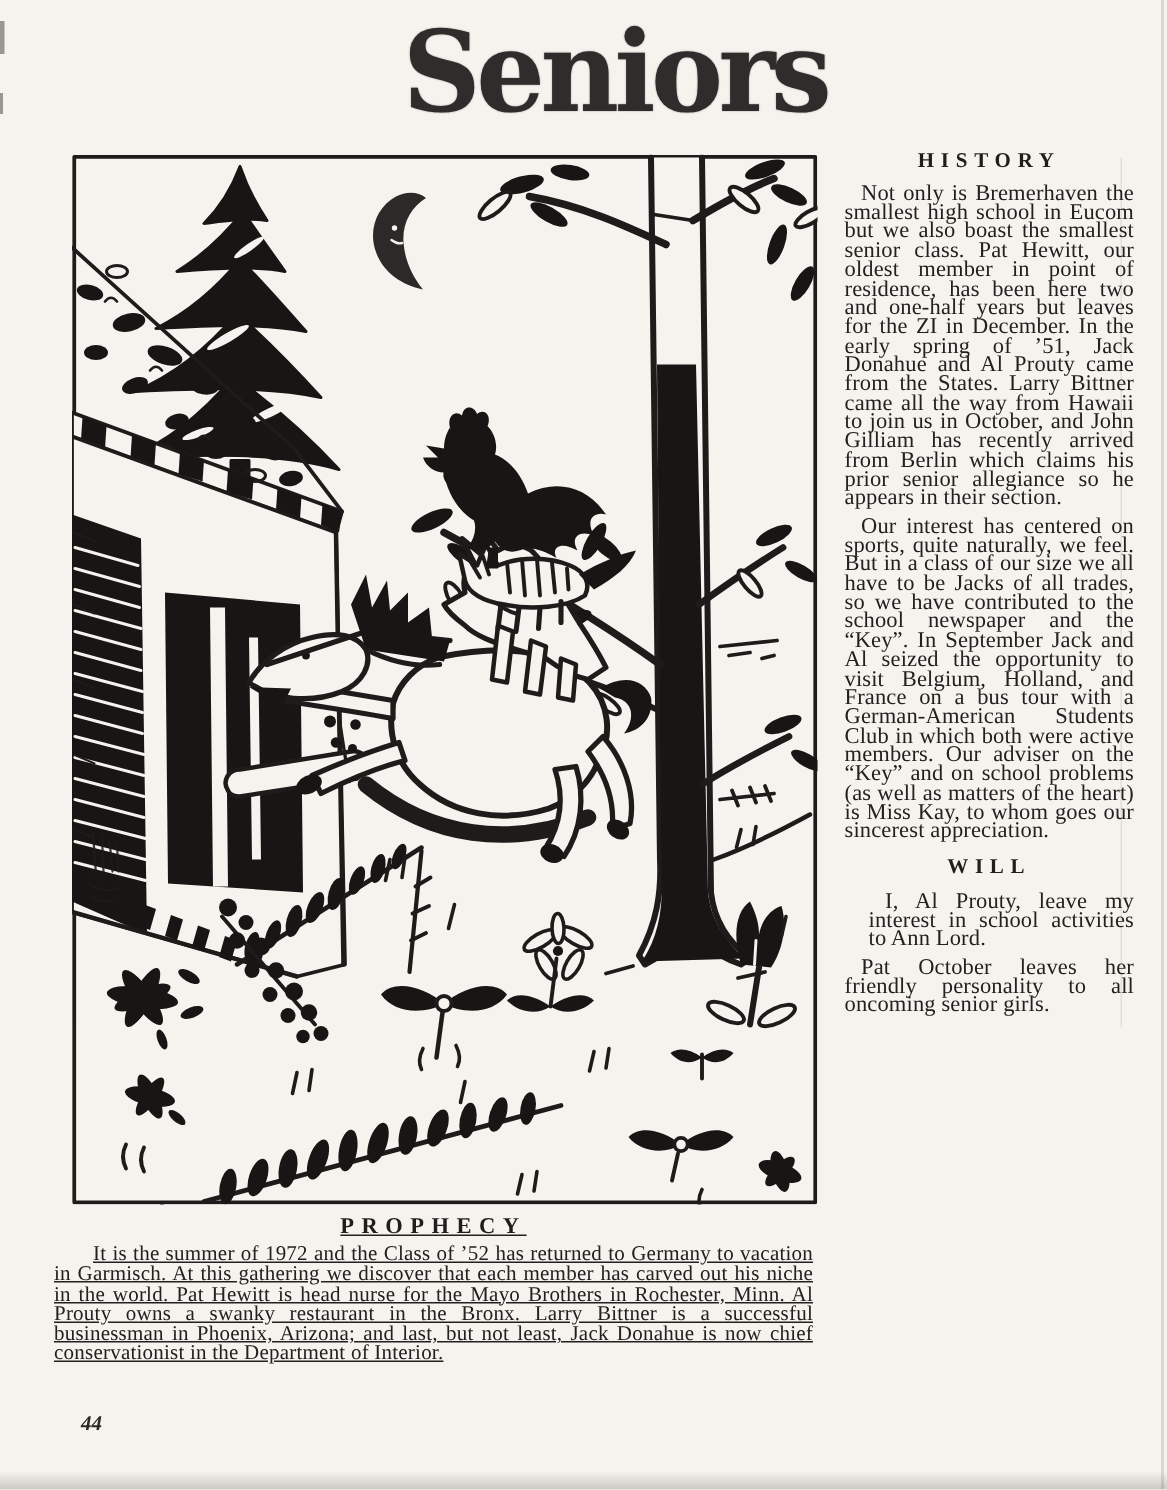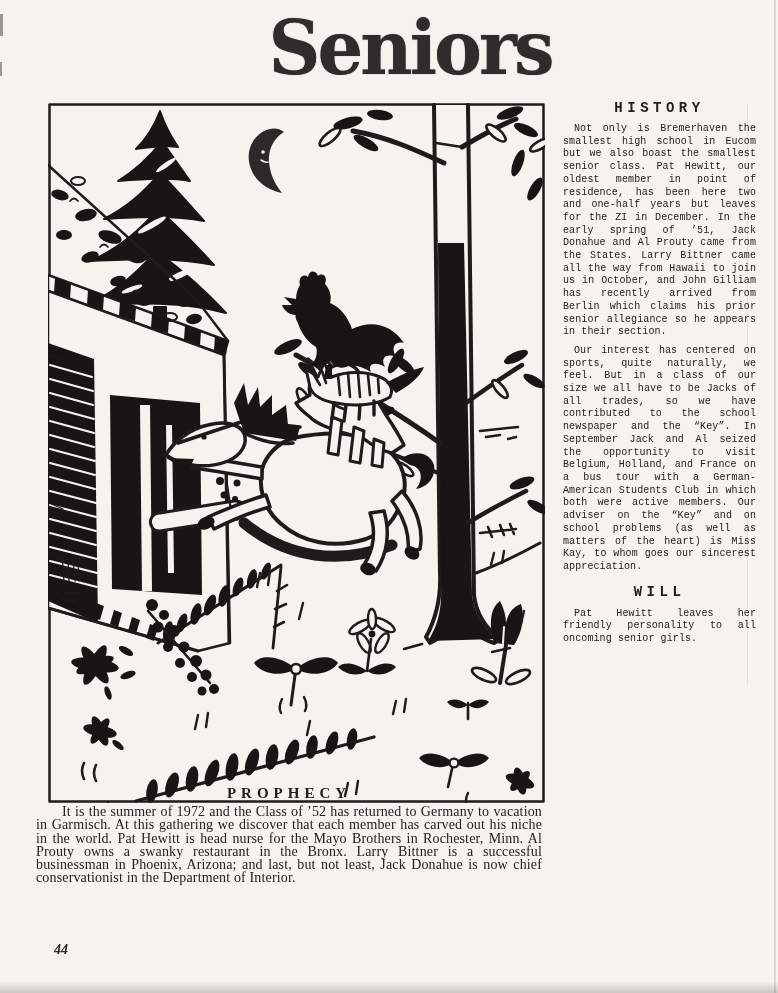--- a/index.html
+++ b/index.html
@@ -24,42 +24,42 @@
     position:absolute;left:240px;top:2px;width:340px;height:96px;
     text-align:center;
     font-family:"DejaVu Serif", serif;font-weight:bold;
     font-size:72px;line-height:92px;color:#2e2d2b;
     letter-spacing:-3px;transform:scaleY(1.04);
     text-shadow:0 0 1px rgba(40,40,40,.6);
   }
 
   .illu{position:absolute;left:48px;top:103px;width:497px;height:700px;}
 
-  .col{position:absolute;left:563px;top:100px;width:193px;font-family:Liberation Mono, monospace;}
+  .col{position:absolute;left:563px;top:100px;width:193px;}
   .heading{
     text-align:center;font-weight:bold;font-size:14px;
     letter-spacing:4.5px;color:#1f1e1d;margin:0 0 7px 0;
   }
   .col p{
     margin:0 0 6px 0;text-align:justify;
-    font-size:10px;line-height:12.7px;letter-spacing:.1px;
+    font-size:15px;line-height:12.7px;letter-spacing:.1px;
     text-indent:11px;
   }
   .will-head{margin-top:10px;margin-bottom:8px;}
   .will-item{
     margin:0 0 8px 0;text-align:justify;
     font-size:11.6px;line-height:12.7px;letter-spacing:.1px;
     padding-left:16px;text-indent:-16px;
   }
   .will-closing{
     margin:0;text-align:justify;
     font-size:11.6px;line-height:12.7px;letter-spacing:.1px;
   }
 
-  .prophecy{position:absolute;left:36px;top:785px;width:506px;}
+  .prophecy{position:absolute;left:36px;top:810px;width:506px;text-decoration:underline;}
   .prophecy .heading{letter-spacing:5px;font-size:15px;margin-bottom:3px;}
   .prophecy p{
     margin:0;text-align:justify;
     font-size:14px;line-height:13.3px;letter-spacing:.15px;
     text-indent:26px;
   }
 
   .pagenum{
     position:absolute;left:54px;top:942px;
     font-style:italic;font-weight:bold;font-size:14px;color:#2a2927;
@@ -426,21 +426,22 @@
       </g>
     </g>
   </svg>
 
   <div class="col">
     <div class="heading">HISTORY</div>
     <p>Not only is Bremerhaven the smallest high school in Eucom but we also boast the smallest senior class. Pat Hewitt, our oldest member in point of residence, has been here two and one-half years but leaves for the ZI in December. In the early spring of ’51, Jack Donahue and Al Prouty came from the States. Larry Bittner came all the way from Hawaii to join us in October, and John Gilliam has recently arrived from Berlin which claims his prior senior allegiance so he appears in their section.</p>
     <p>Our interest has centered on sports, quite naturally, we feel. But in a class of our size we all have to be Jacks of all trades, so we have contributed to the school newspaper and the “Key”. In September Jack and Al seized the opportunity to visit Belgium, Holland, and France on a bus tour with a German-American Students Club in which both were active members. Our adviser on the “Key” and on school problems (as well as matters of the heart) is Miss Kay, to whom goes our sincerest appreciation.</p>
 
     <div class="heading will-head">WILL</div>
-    <p class="will-closing">Pat Hewitt leaves her friendly personality to all oncoming senior girls.</p>
+    <p class="will-item">I, Al Prouty, leave my interest in school activities to Ann Lord.</p>
+    <p class="will-closing">Pat October leaves her friendly personality to all oncoming senior girls.</p>
   </div>
 
   <div class="prophecy">
     <div class="heading">PROPHECY</div>
     <p>It is the summer of 1972 and the Class of ’52 has returned to Germany to vacation in Garmisch. At this gathering we discover that each member has carved out his niche in the world. Pat Hewitt is head nurse for the Mayo Brothers in Rochester, Minn. Al Prouty owns a swanky restaurant in the Bronx. Larry Bittner is a successful businessman in Phoenix, Arizona; and last, but not least, Jack Donahue is now chief conservationist in the Department of Interior.</p>
   </div>
 
   <div class="pagenum">44</div>
 </div>
 

